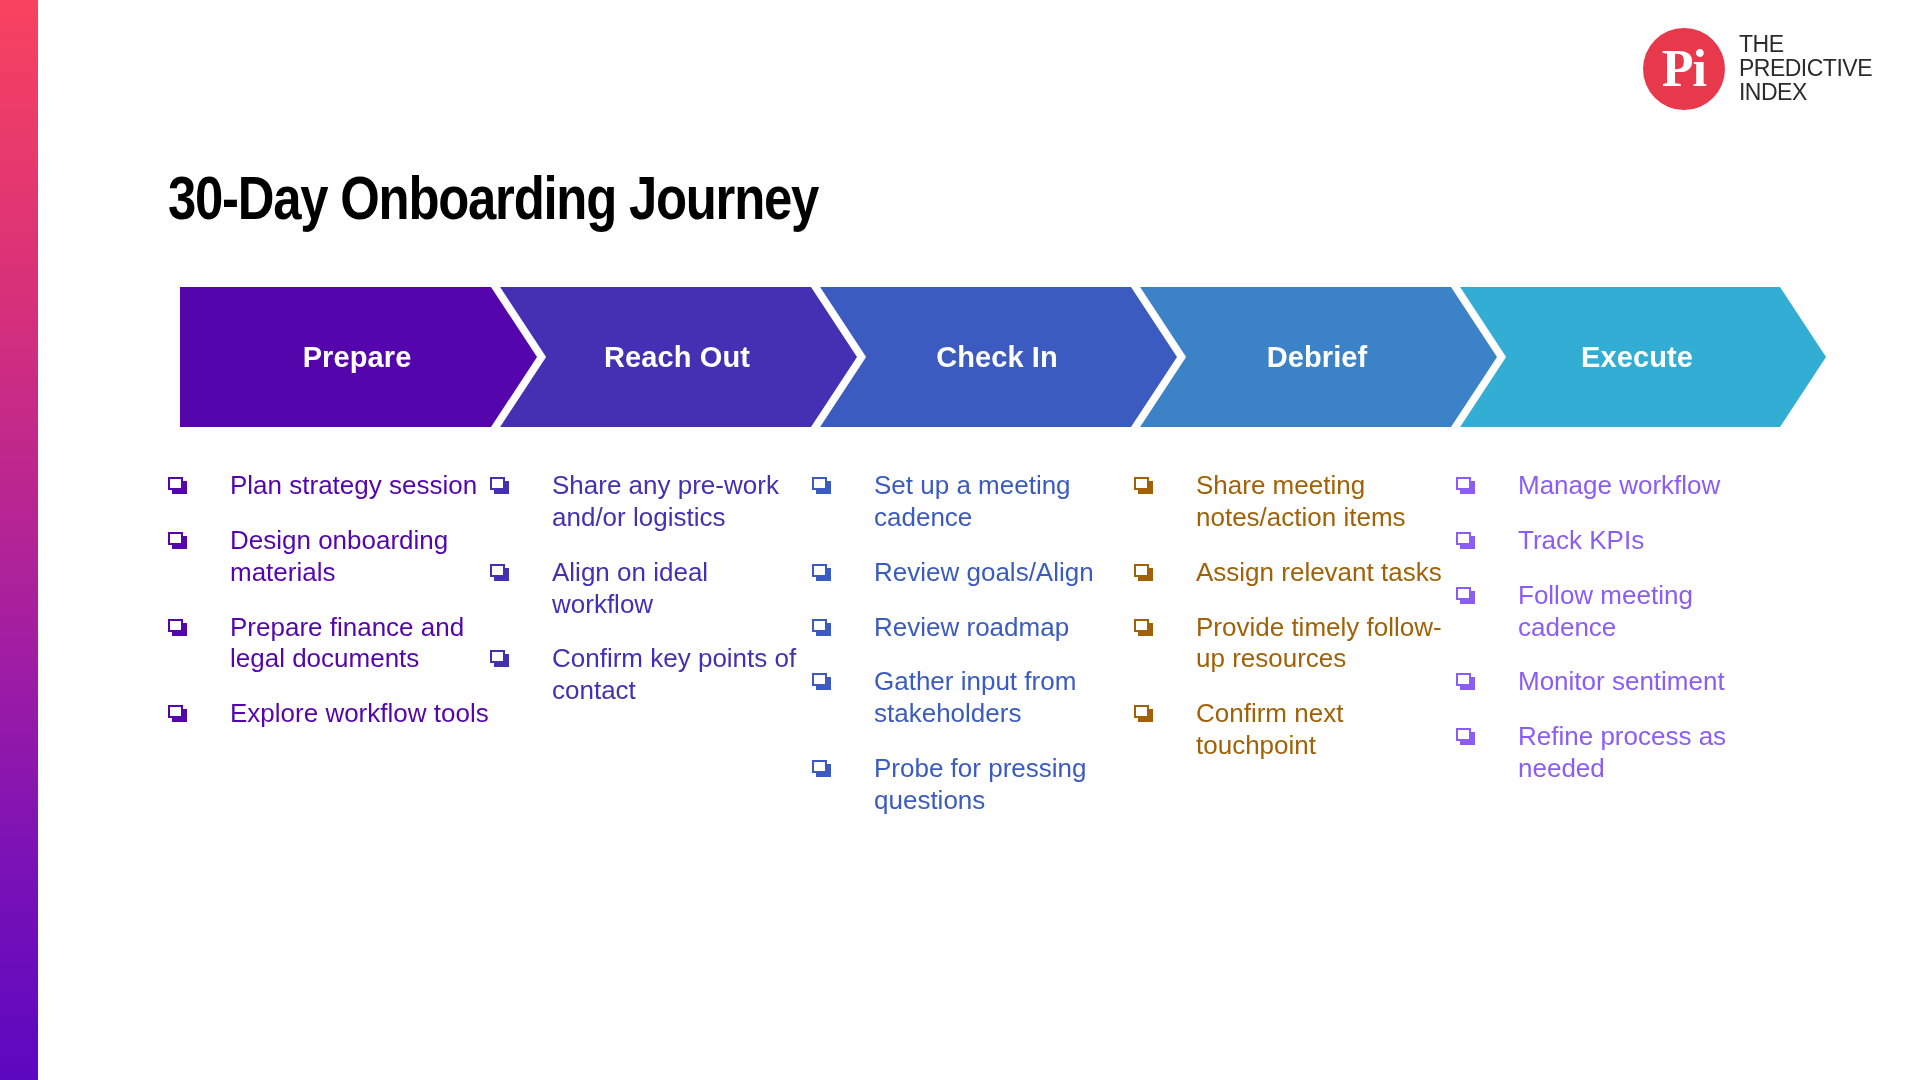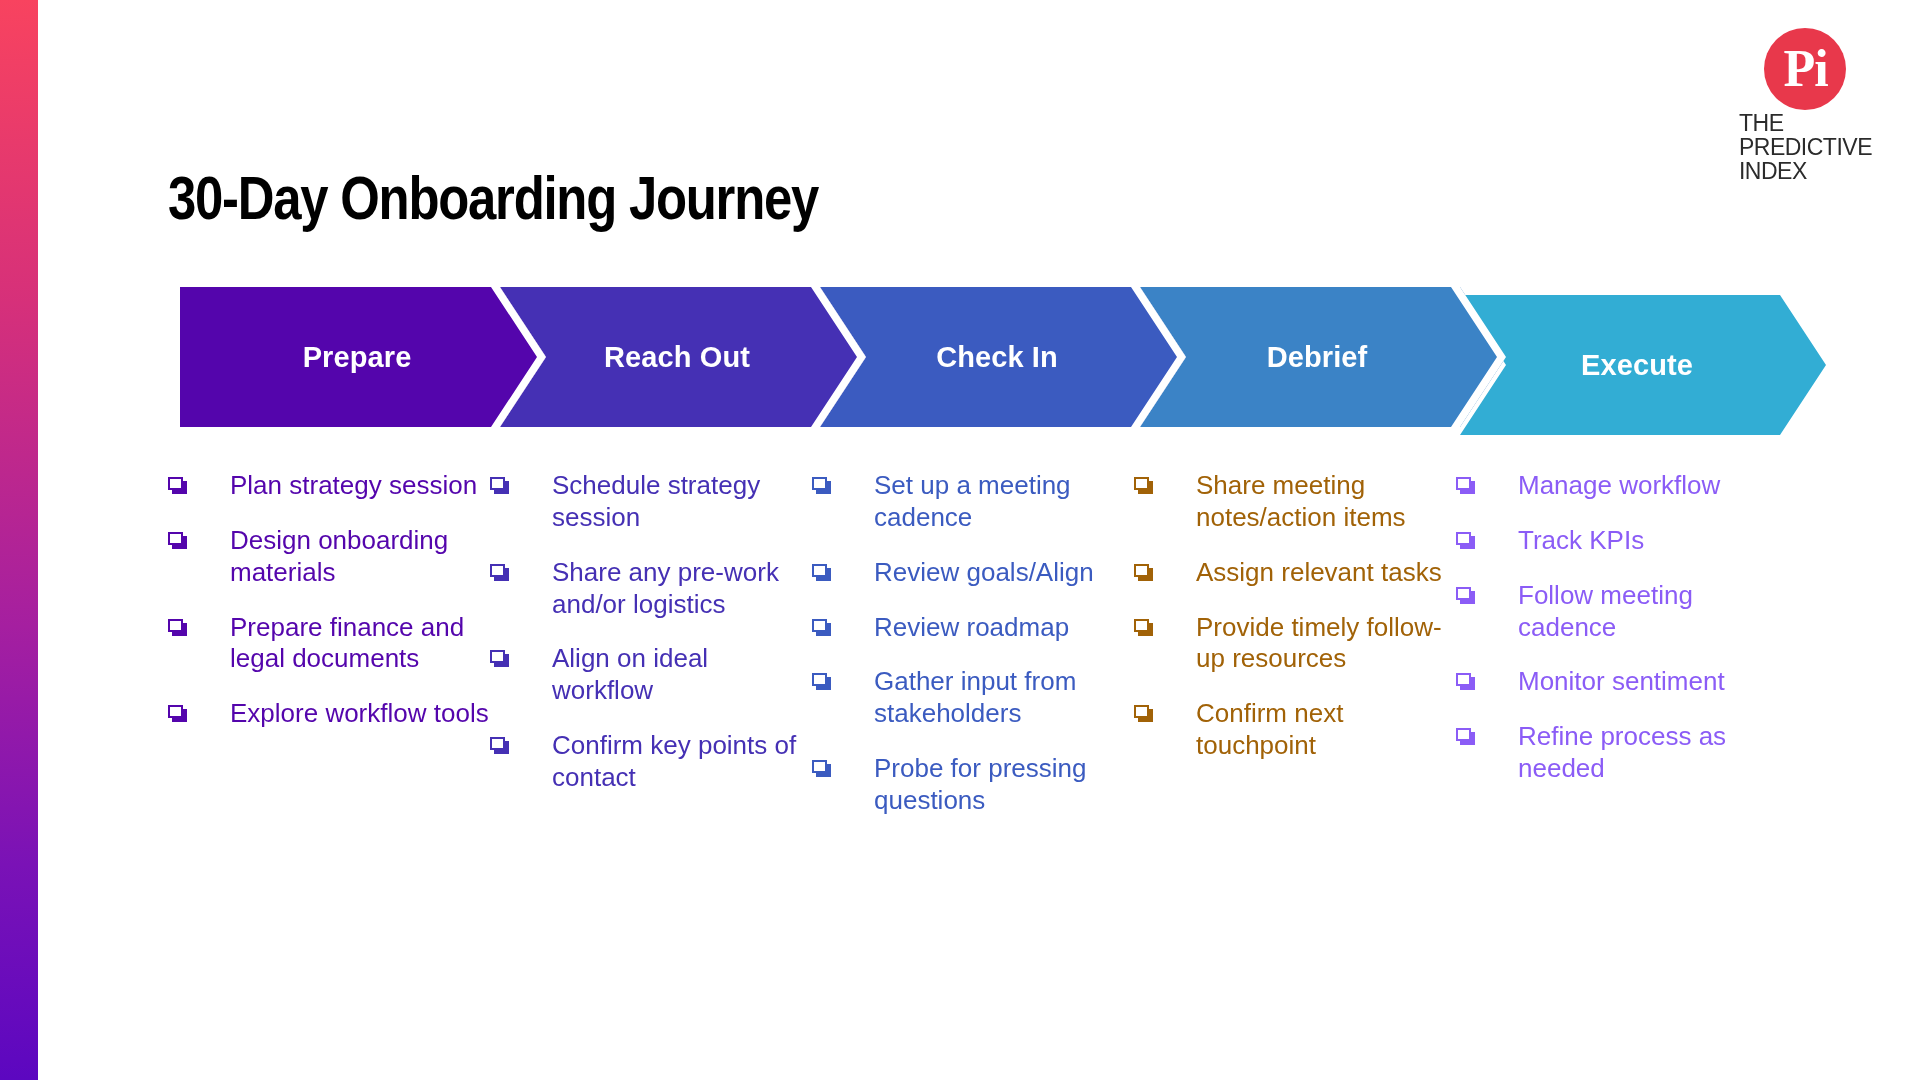--- a/index.html
+++ b/index.html
@@ -25,22 +25,21 @@
     background: linear-gradient(180deg, #F8435F 0%, #D6307A 28%, #A51FA0 58%, #7A12B6 80%, #5C07C0 100%);
   }
 
   
   #logo {
     position: absolute;
     right: 48px;
     top: 28px;
     display: flex;
     align-items: center;
-    gap: 2px;
-    flex-direction: column;
+    gap: 14px;
   }
   #logo .mark {
     width: 82px;
     height: 82px;
     border-radius: 50%;
     background: #E8384B;
     position: relative;
     flex: 0 0 auto;
   }
   #logo .mark .pi {
@@ -188,21 +187,21 @@
     </div>
     <div class="chevron" style="left: 631px; width: 55px; background: rgb(255, 255, 255); z-index: 1; clip-path: polygon(0px 0px, 9px 0px, 55px 70px, 9px 140px, 0px 140px, 46px 70px);"></div>
     <div class="chevron" style="left: 640px; width: 366px; background: rgb(59, 91, 192); clip-path: polygon(0px 0px, 320px 0px, 366px 70px, 320px 140px, 0px 140px, 46px 70px);">
       <span class="label">Check In</span>
     </div>
     <div class="chevron" style="left: 951px; width: 55px; background: rgb(255, 255, 255); z-index: 1; clip-path: polygon(0px 0px, 9px 0px, 55px 70px, 9px 140px, 0px 140px, 46px 70px);"></div>
     <div class="chevron" style="left: 960px; width: 366px; background: rgb(59, 131, 198); clip-path: polygon(0px 0px, 320px 0px, 366px 70px, 320px 140px, 0px 140px, 46px 70px);">
       <span class="label">Debrief</span>
     </div>
     <div class="chevron" style="left: 1271px; width: 55px; background: rgb(255, 255, 255); z-index: 1; clip-path: polygon(0px 0px, 9px 0px, 55px 70px, 9px 140px, 0px 140px, 46px 70px);"></div>
-    <div class="chevron" style="left: 1280px; width: 366px; background: rgb(50, 173, 212); clip-path: polygon(0px 0px, 320px 0px, 366px 70px, 320px 140px, 0px 140px, 46px 70px); margin-top: 8px;">
+    <div class="chevron" style="left: 1280px; width: 366px; background: rgb(50, 173, 212); clip-path: polygon(0px 0px, 320px 0px, 366px 70px, 320px 140px, 0px 140px, 46px 70px);">
       <span class="label">Execute</span>
     </div>
   </div>
 
 <div id="columns">
     <div class="column" style="color: rgb(84, 5, 172);">
       <div class="bullet-item">
         <span class="box">
           <span class="shadow"></span>
           <span class="outer"></span>
@@ -230,27 +229,20 @@
         </span>
         <span class="txt">Explore workflow tools</span>
       </div>
     </div>
     <div class="column" style="color: rgb(69, 48, 180);">
       <div class="bullet-item">
         <span class="box">
           <span class="shadow"></span>
           <span class="outer"></span>
         </span>
-        <span class="txt">Schedule strategy session</span>
-      </div>
-      <div class="bullet-item">
-        <span class="box">
-          <span class="shadow"></span>
-          <span class="outer"></span>
-        </span>
         <span class="txt">Share any pre-work and/or logistics</span>
       </div>
       <div class="bullet-item">
         <span class="box">
           <span class="shadow"></span>
           <span class="outer"></span>
         </span>
         <span class="txt">Align on ideal workflow</span>
       </div>
       <div class="bullet-item">

